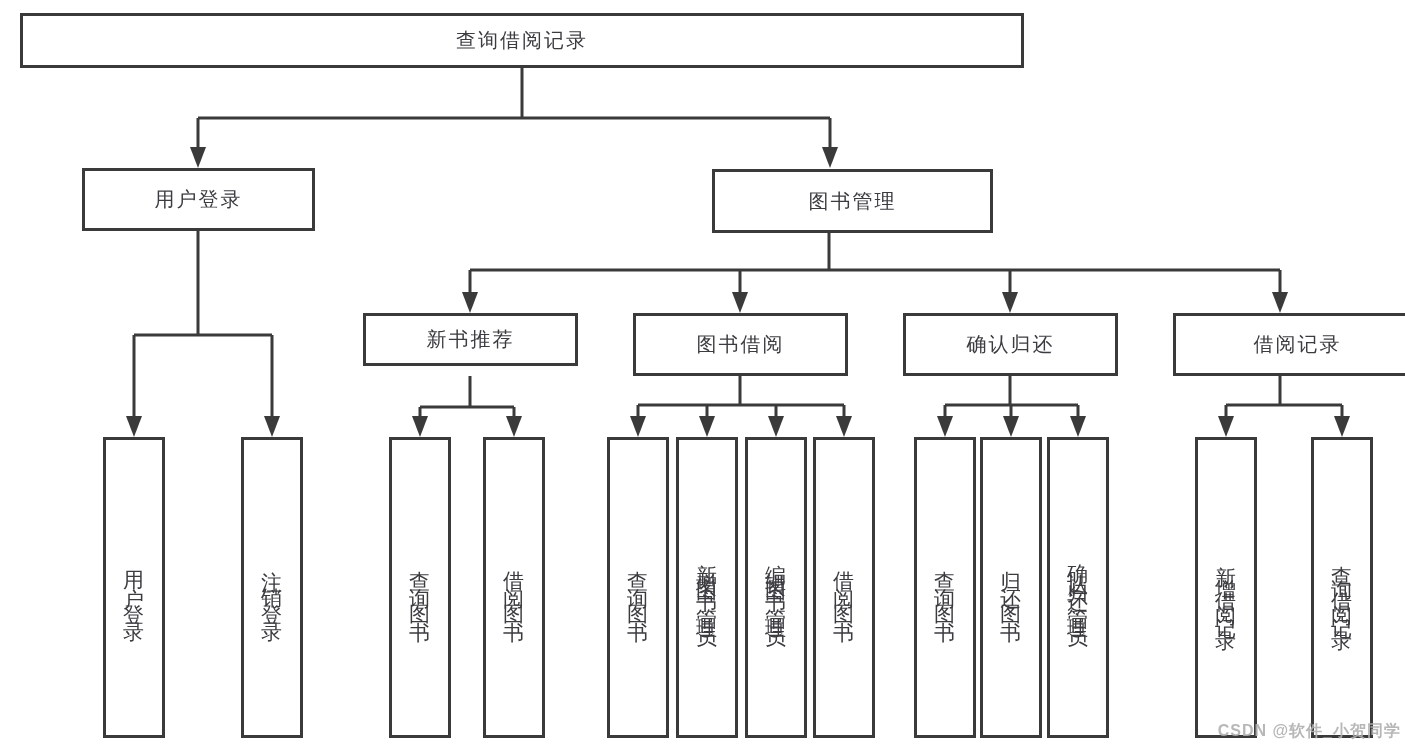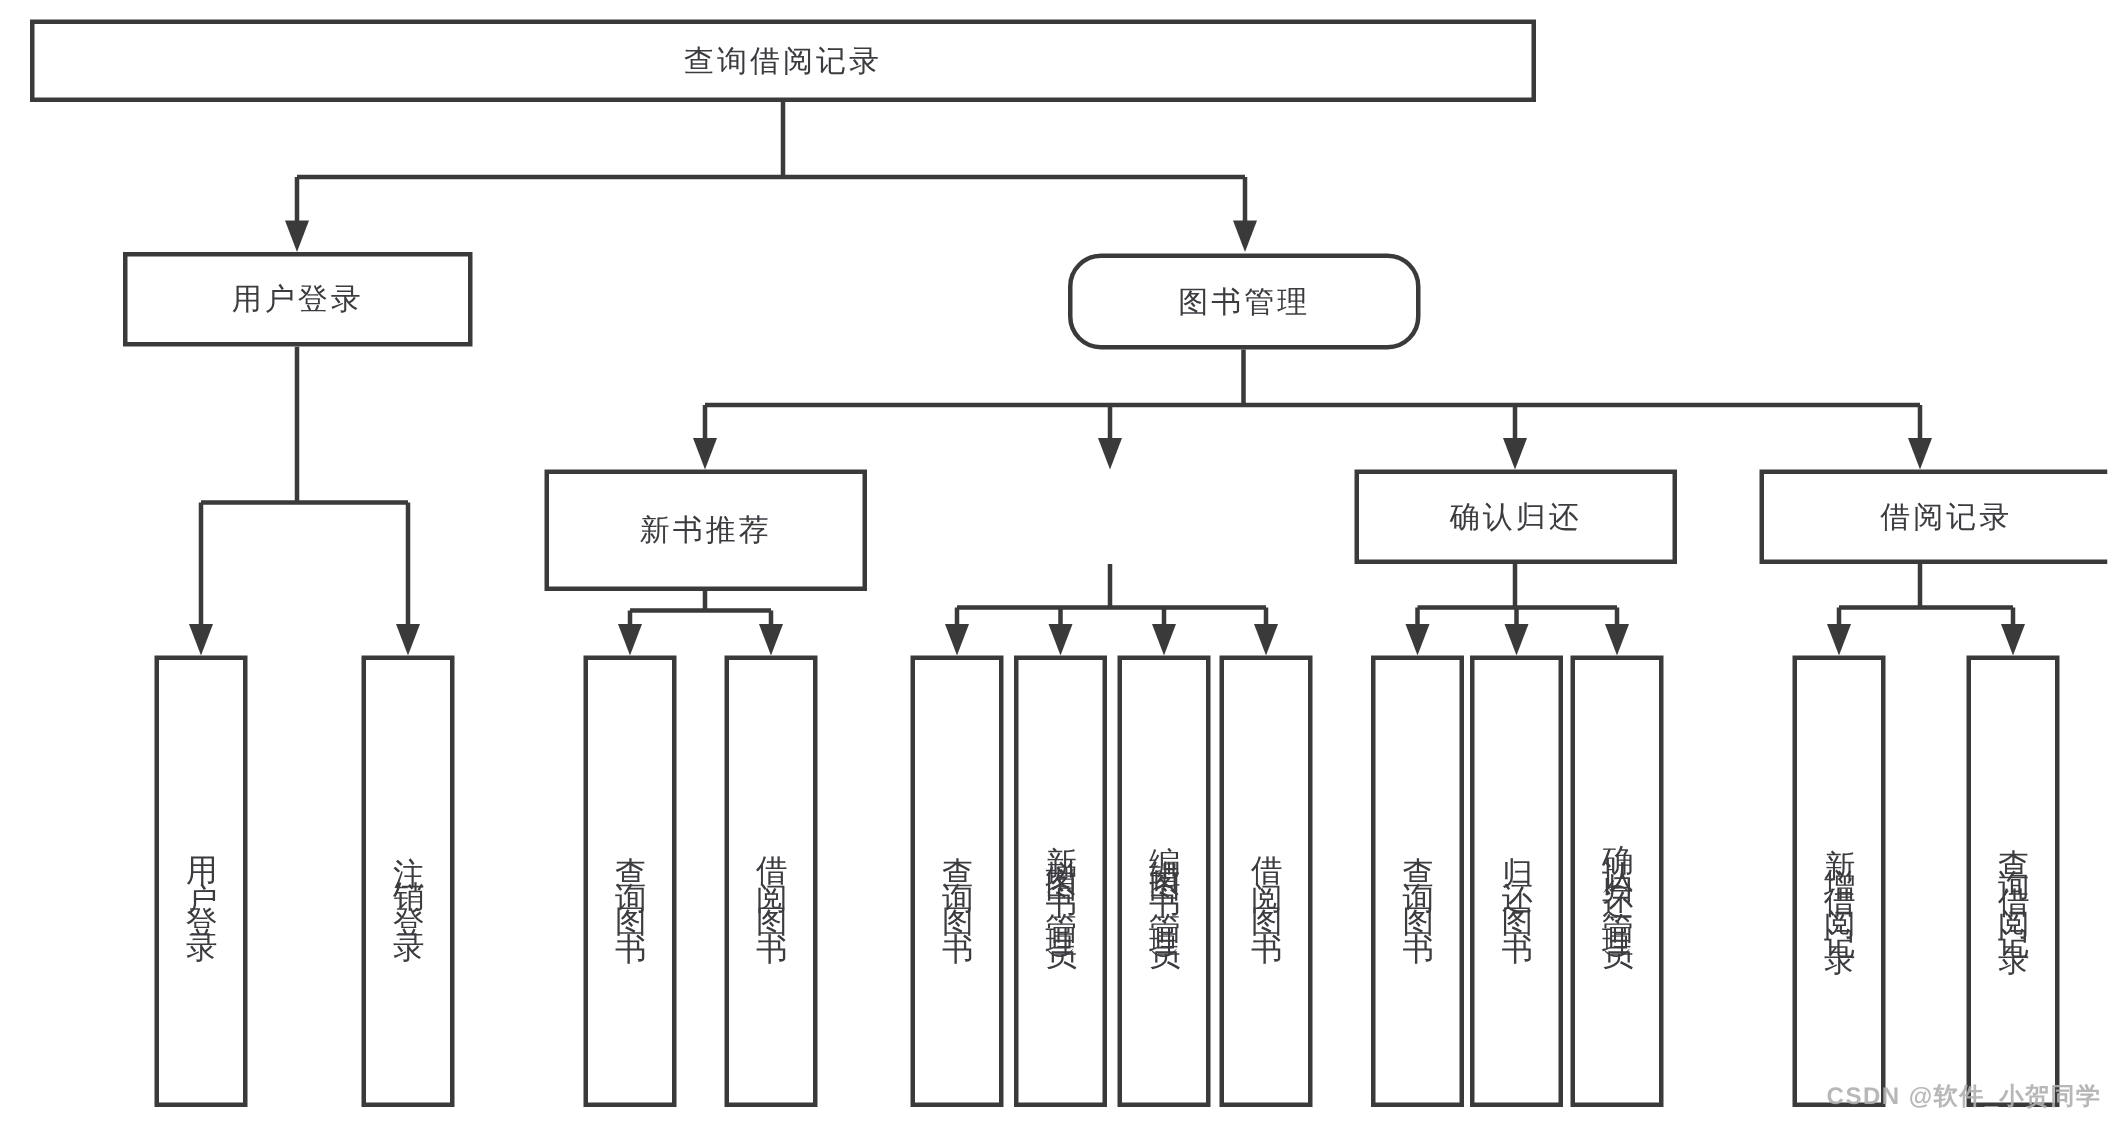--- a/index.html
+++ b/index.html
@@ -81,23 +81,24 @@
       <polygon points="1003,416 1019,416 1011,437"></polygon>
       <polygon points="1070,416 1086,416 1078,437"></polygon>
       <polygon points="1218,416 1234,416 1226,437"></polygon>
       <polygon points="1334,416 1350,416 1342,437"></polygon>
     </g>
   </svg>
 
   <div class="box hd" style="left:20px;top:13px;width:1004px;height:55px;">查询借阅记录</div>
 
   <div class="box hd" style="left:82px;top:168px;width:233px;height:63px;">用户登录</div>
-  <div class="box hd" style="left:712px;top:169px;width:235px;height:64px;border-radius:22px;">图书管理</div>
+  <div class="box hd" style="left:712px;top:169px;width:281px;height:64px;">图书管理</div>
 
-  <div class="box hd" style="left:363px;top:313px;width:215px;height:81px;">新书推荐</div>
+  <div class="box hd" style="left:363px;top:313px;width:215px;height:53px;">新书推荐</div>
+  <div class="box hd" style="left:633px;top:313px;width:215px;height:63px;">图书借阅</div>
   <div class="box hd" style="left:903px;top:313px;width:215px;height:63px;">确认归还</div>
   <div class="box hd" style="left:1173px;top:313px;width:249px;height:63px;">借阅记录</div>
 
   <div class="box vbox sp4" style="left:103px;top:437px;width:62px;height:301px;">
     <span>用户登录</span>
   </div>
   <div class="box vbox sp4" style="left:241px;top:437px;width:62px;height:301px;">
     <span>注销登录</span>
   </div>
 

